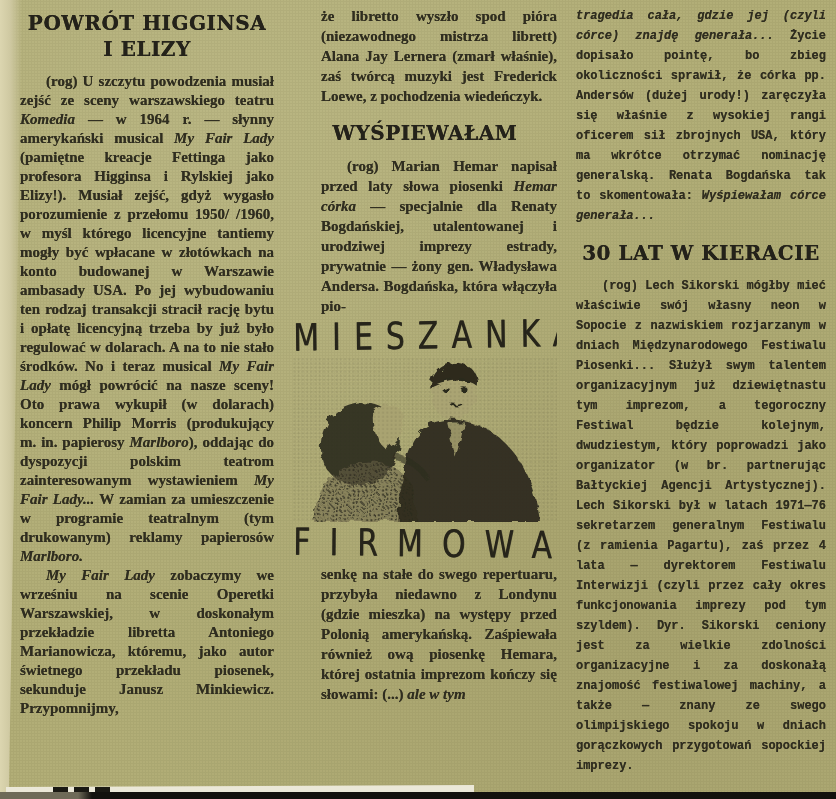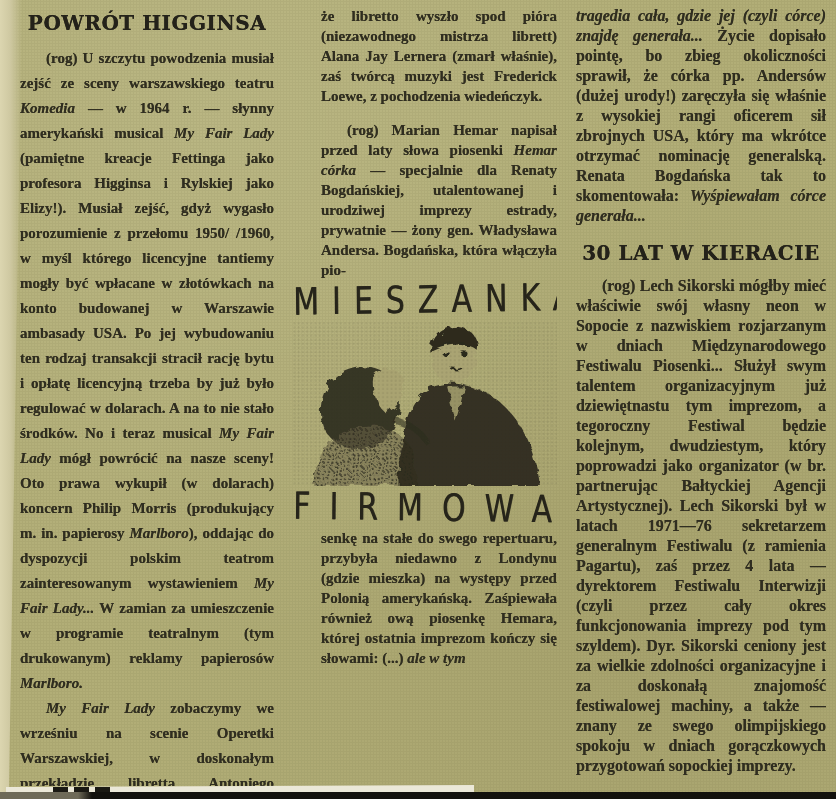--- a/index.html
+++ b/index.html
@@ -28,23 +28,23 @@
   .col3{width:252px;}
 
   .headline{font-family:"DejaVu Serif",serif;font-weight:bold;font-size:20px;line-height:26px;
     text-align:center;color:#24221a;letter-spacing:0.5px;margin:4px 0 10px 0;
     text-shadow:0 0 0.6px rgba(30,28,18,0.9);}
   .headline span{display:block;}
   .mid-head{margin-top:14px;}
 
   .body-p{font-size:15px;font-weight:700;text-align:justify;color:#2f2d20;margin:0;
     text-shadow:0 0 0.5px rgba(44,40,22,0.75);}
-  .col1 .body-p{line-height:25px;}
+  .col1 .body-p{line-height:19px;}
   .col2 .body-p{line-height:20px;margin-left:28px;}
-  .col3 .body-p{font-size:16px;line-height:20px;}
+  .col3 .body-p{font-size:12px;line-height:20px;font-family:Liberation Mono, monospace;}
   .indent{text-indent:26px;}
   .it{font-style:italic;}
 
   .hand{font-family:"DejaVu Sans",sans-serif;font-weight:400;color:#26241a;text-align:center;
     font-size:30px;transform:scaleY(1.25) rotate(-0.8deg);transform-origin:center;
     letter-spacing:13px;line-height:40px;height:40px;overflow:hidden;white-space:nowrap;
     text-shadow:0.5px 0 0 rgba(38,36,26,0.8);}
   .hand.bottom{letter-spacing:19px;transform:scaleY(1.25) rotate(0.6deg);margin-top:2px;}
   .photo-wrap{height:164px;margin:2px 0 2px 0;}
 </style>
@@ -52,31 +52,33 @@
 <body>
 
 <div id="scan">
 
   <div class="cols">
 
     <div class="col col1">
       <div>
         <h2 class="headline">
           <span>POWRÓT HIGGINSA</span>
+          <span>I ELIZY</span>
         </h2>
         <p class="body-p indent"><span>(rog) U szczytu powodzenia musiał zejść ze sceny warszawskiego teatru </span><span class="it">Komedia</span><span> — w 1964 r. — słynny amerykański musical </span><span class="it">My Fair Lady</span><span> (pamiętne kreacje Fettinga jako profesora Higginsa i Rylskiej jako Elizy!). Musiał zejść, gdyż wygasło porozumienie z przełomu 1950/ /1960, w myśl którego licencyjne tantiemy mogły być wpłacane w złotówkach na konto budowanej w Warszawie ambasady USA. Po jej wybudowaniu ten rodzaj transakcji stracił rację bytu i opłatę licencyjną trzeba by już było regulować w dolarach. A na to nie stało środków. No i teraz musical </span><span class="it">My Fair Lady</span><span> mógł powrócić na nasze sceny! Oto prawa wykupił (w dolarach) koncern Philip Morris (produkujący m. in. papierosy </span><span class="it">Marlboro</span><span>), oddając do dyspozycji polskim teatrom zainteresowanym wystawieniem </span><span class="it">My Fair Lady...</span><span> W zamian za umieszczenie w programie teatralnym (tym drukowanym) reklamy papierosów </span><span class="it">Marlboro.</span></p>
         <p class="body-p indent"><span class="it">My Fair Lady</span><span> zobaczymy we wrześniu na scenie Operetki Warszawskiej, w doskonałym przekładzie libretta Antoniego Marianowicza, któremu, jako autor świetnego przekładu piosenek, sekunduje Janusz Minkiewicz. Przypomnijmy,</span></p>
       </div>
     </div>
 
     <div class="col col2">
       <p class="body-p"><span>że libretto wyszło spod pióra (niezawodnego mistrza librett) Alana Jay Lernera (zmarł właśnie), zaś twórcą muzyki jest Frederick Loewe, z pochodzenia wiedeńczyk.</span></p>
 
       <div>
         <h2 class="headline mid-head">
+          <span>WYŚPIEWAŁAM</span>
         </h2>
         <p class="body-p indent"><span>(rog) Marian Hemar napisał przed laty słowa piosenki </span><span class="it">Hemar córka</span><span> — specjalnie dla Renaty Bogdańskiej, utalentowanej i urodziwej imprezy estrady, prywatnie — żony gen. Władysława Andersa. Bogdańska, która włączyła pio-</span></p>
       </div>
 
       <div>
         <div class="hand">MIESZANKA</div>
         <div class="photo-wrap">
           <svg viewBox="0 0 250 160" width="100%" height="164" preserveAspectRatio="none">
             <defs>
               <filter id="rg" x="-15%" y="-15%" width="130%" height="130%">

